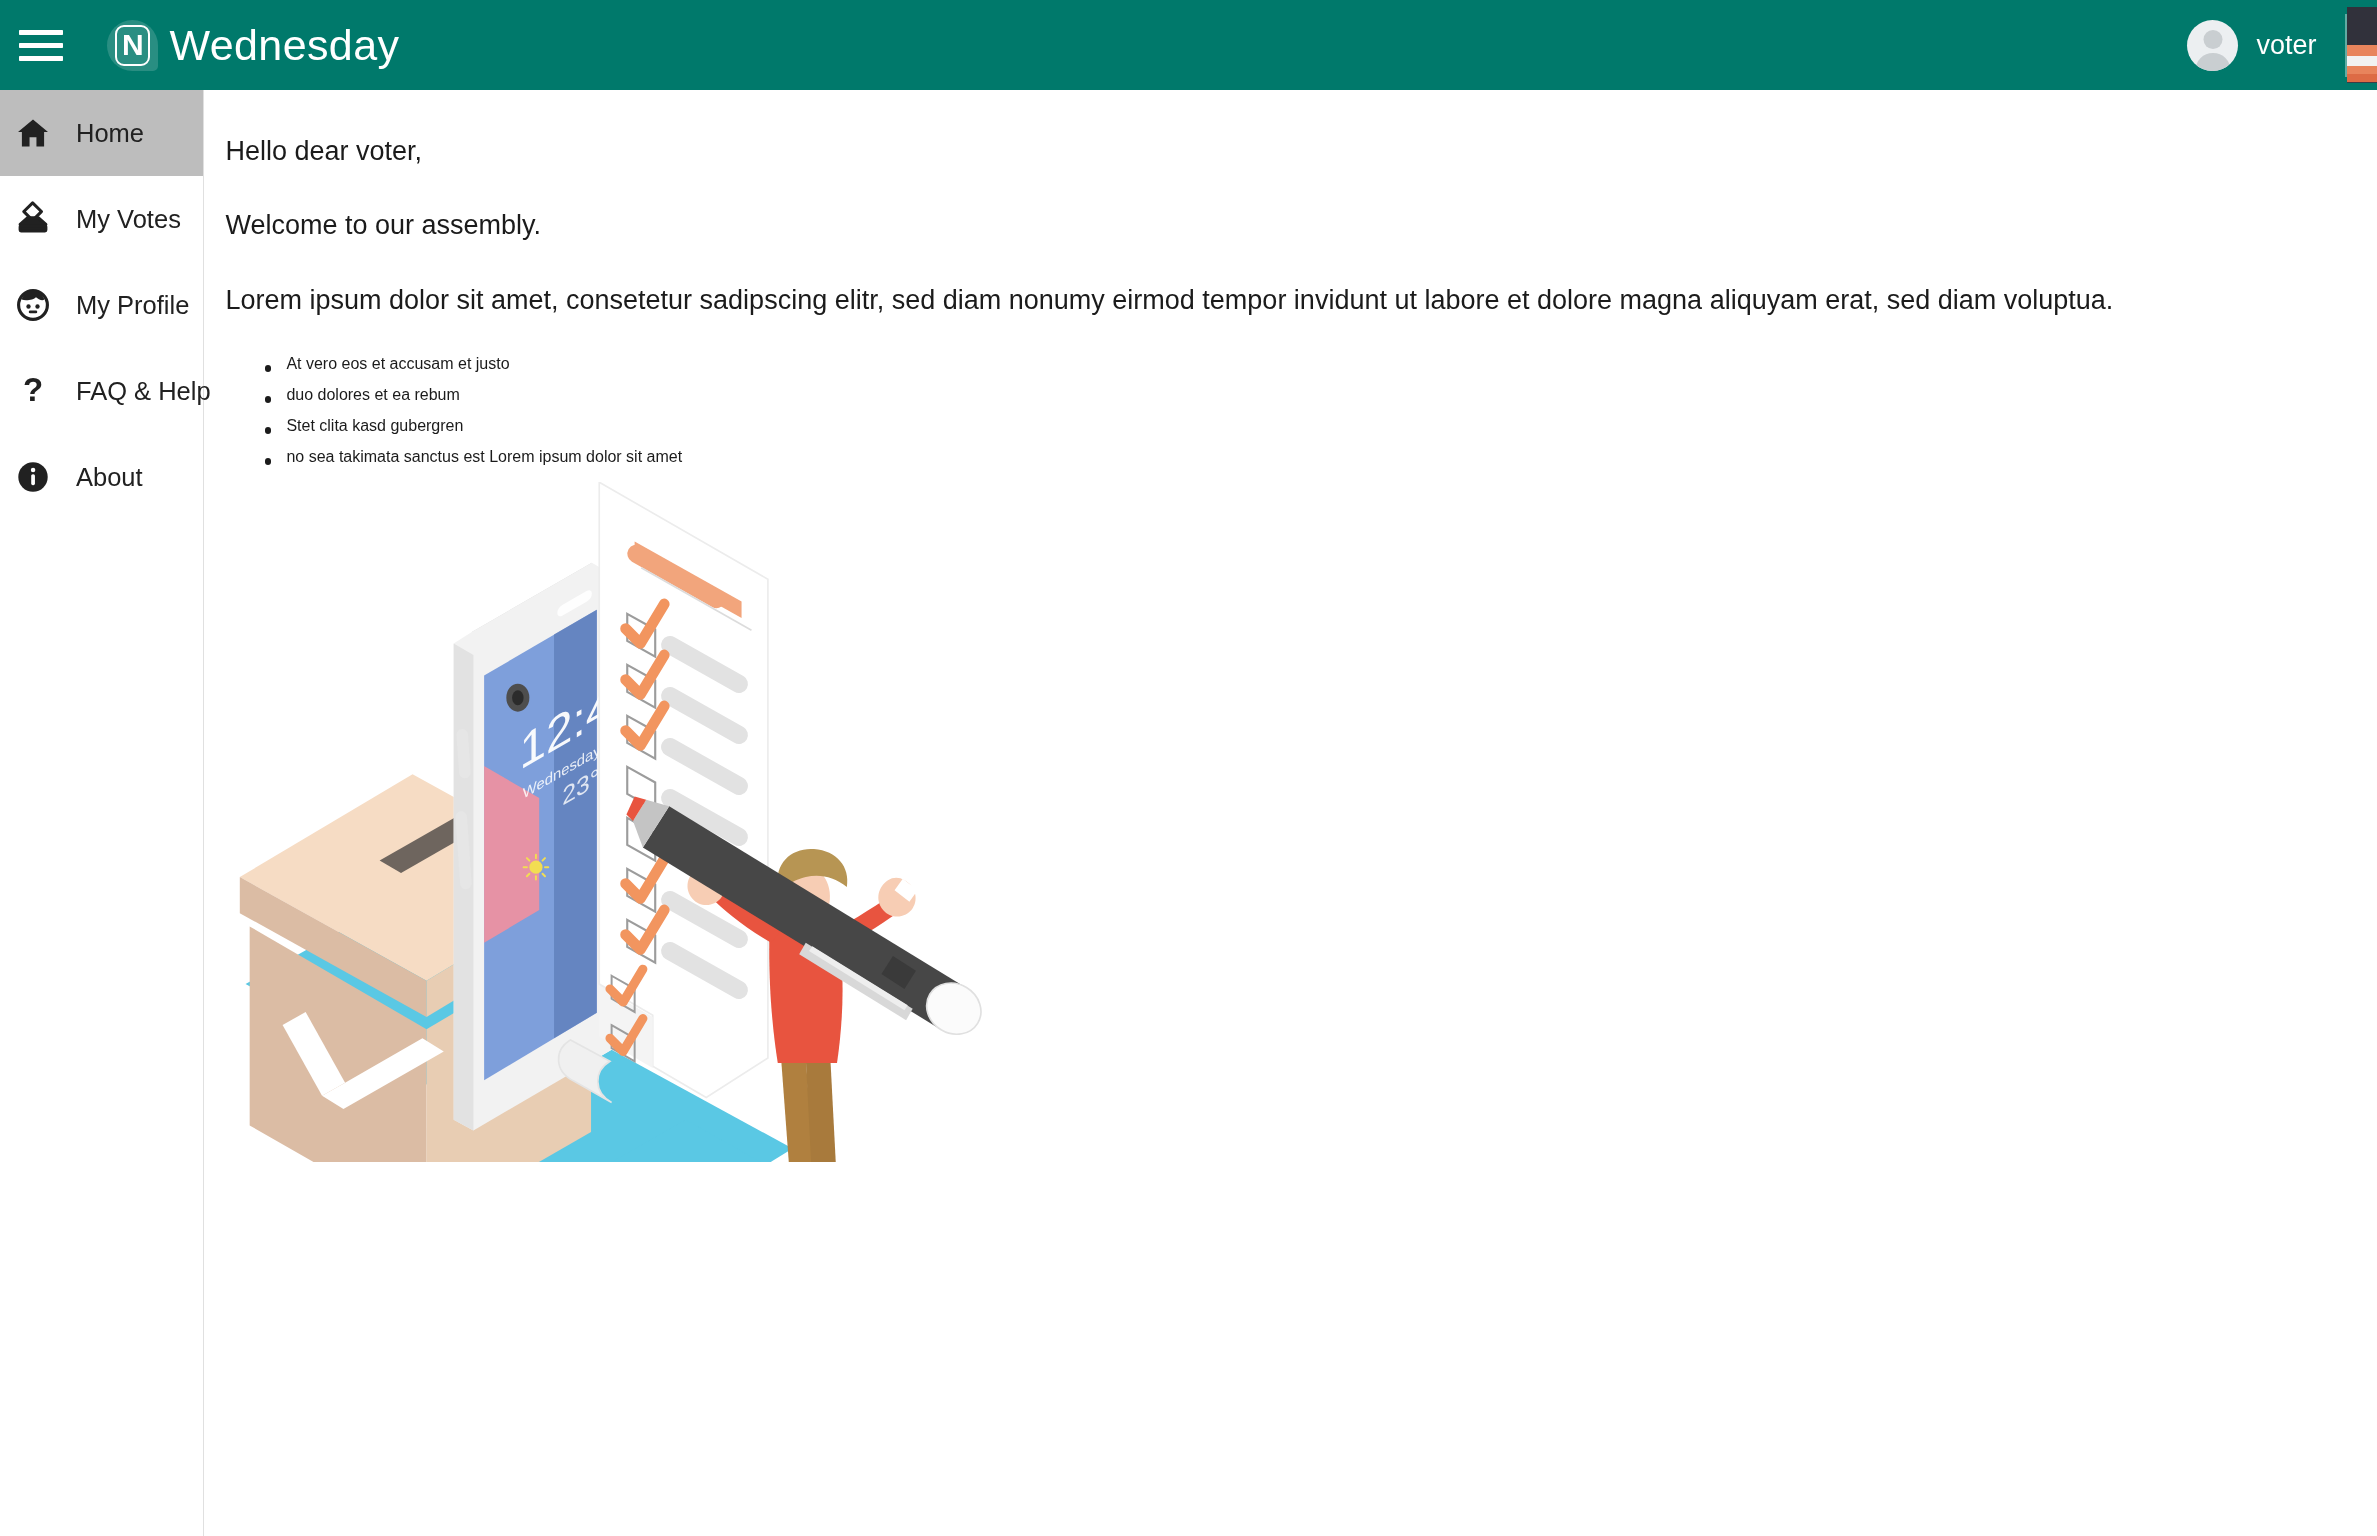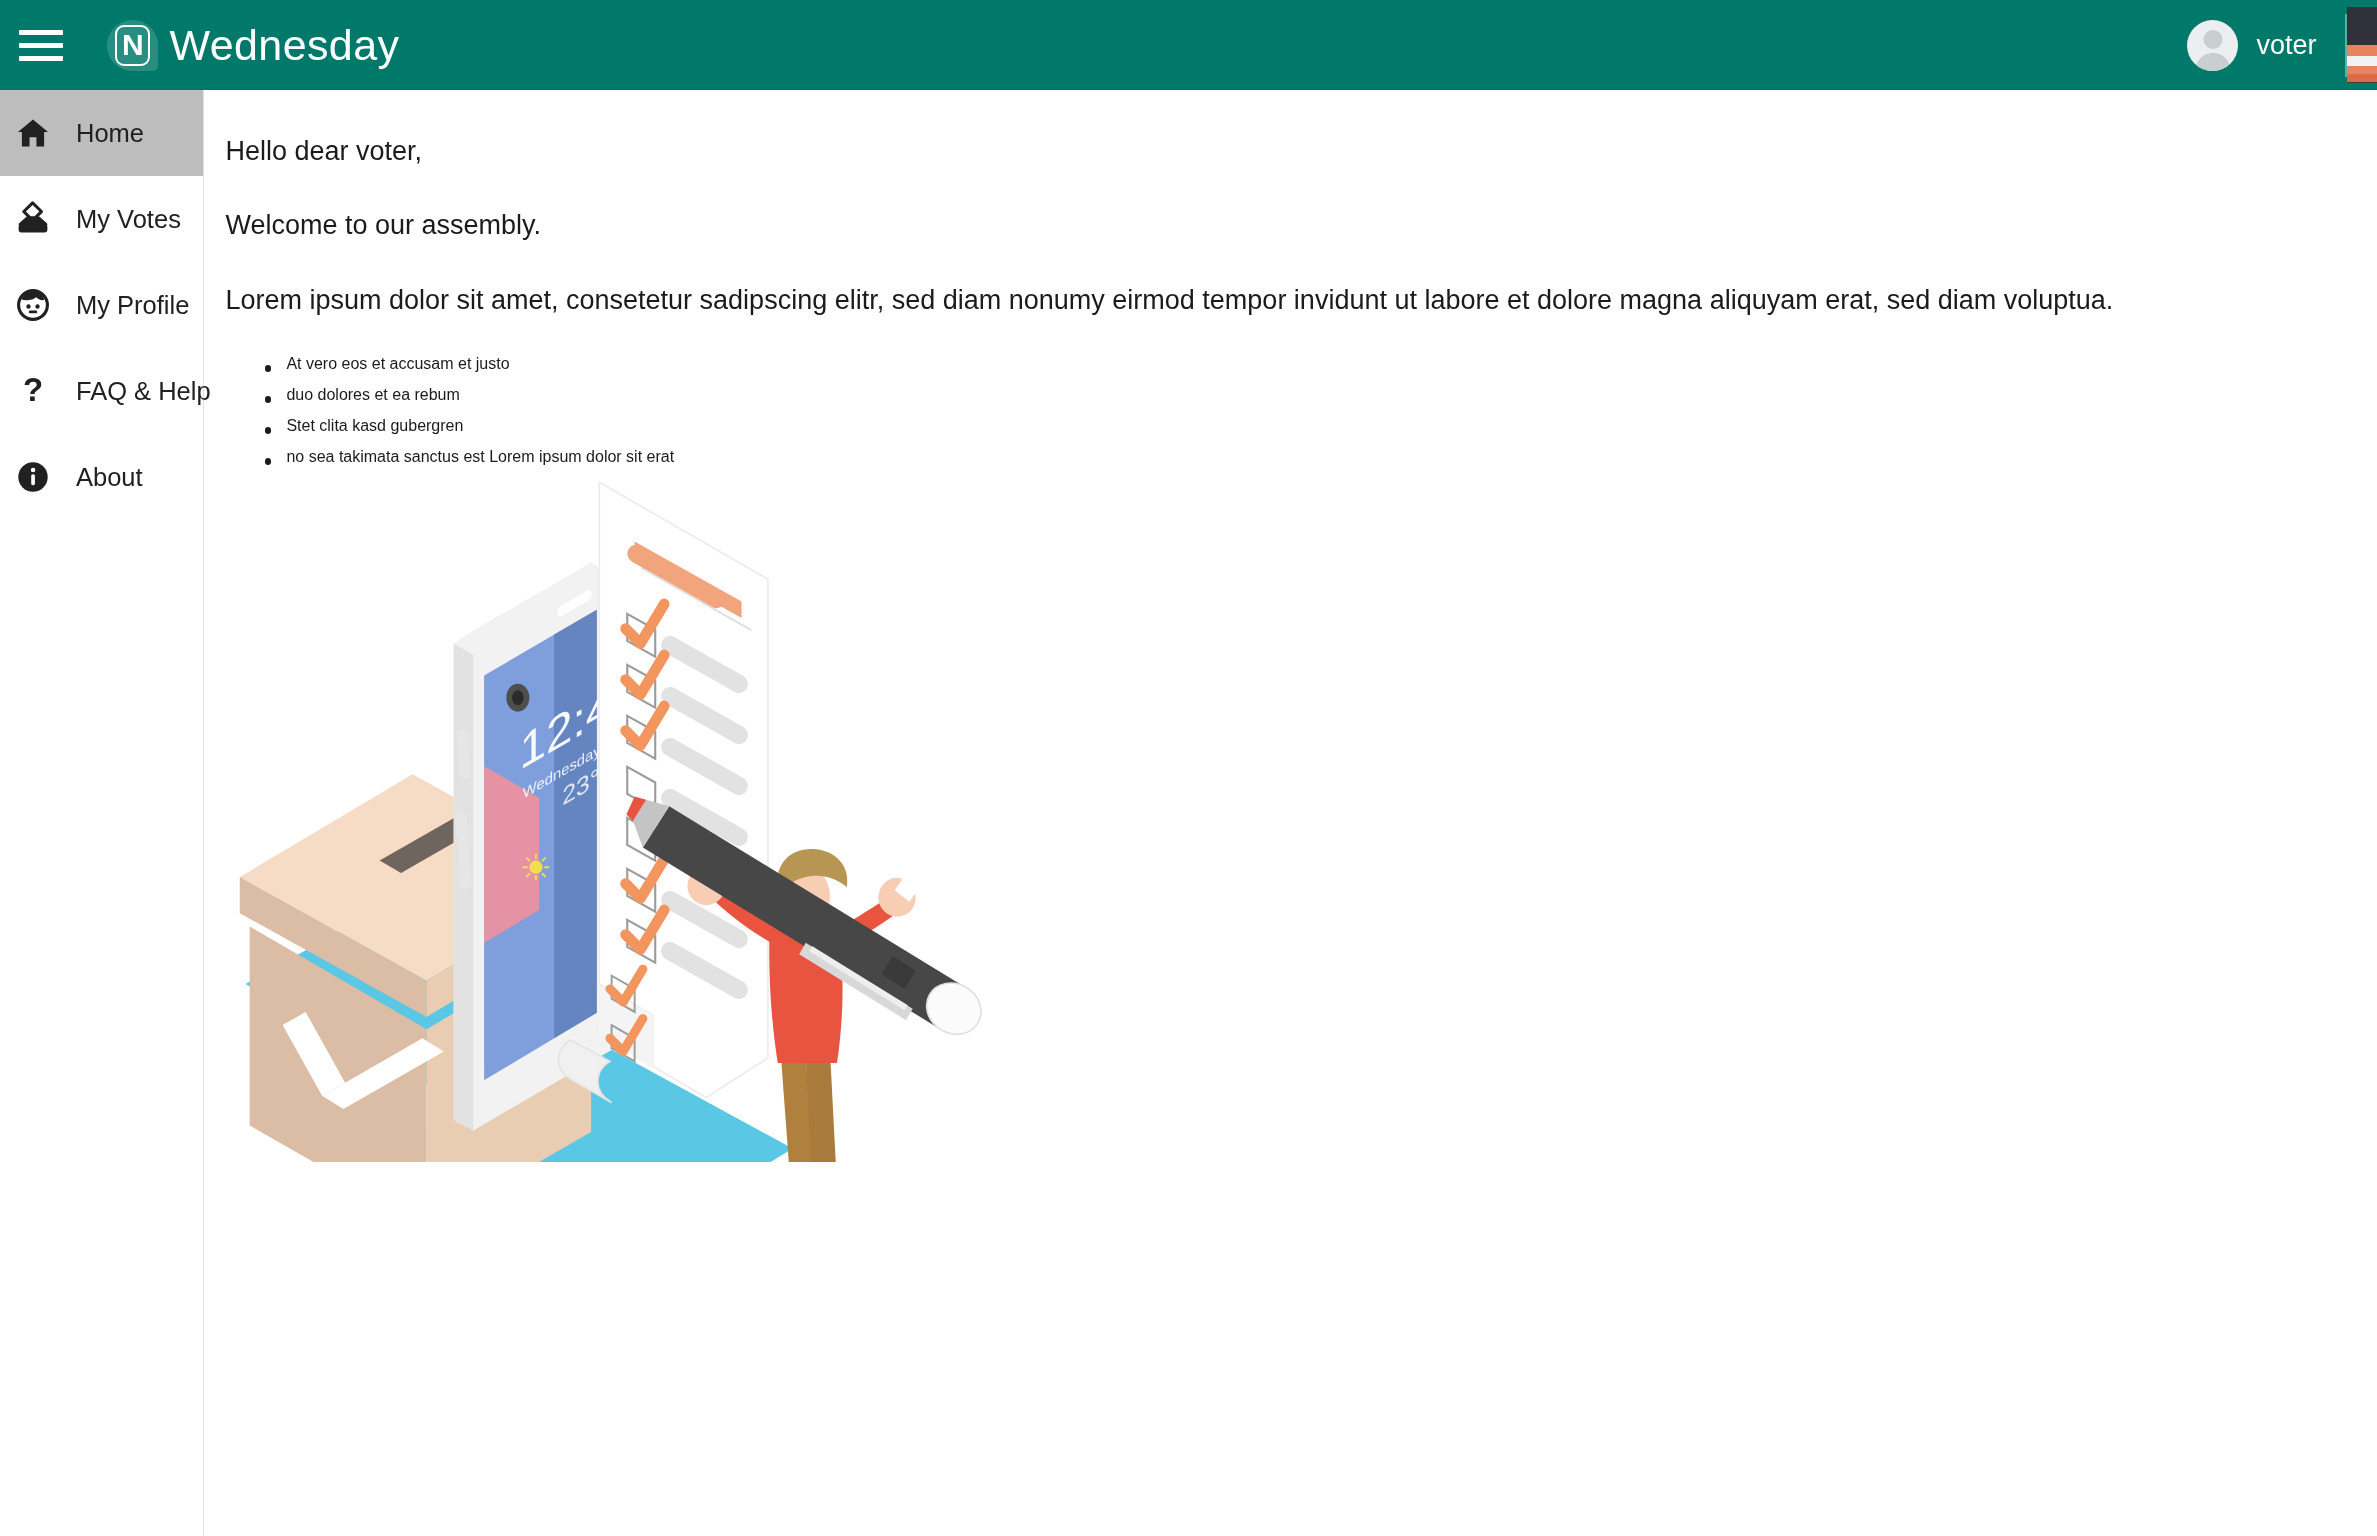--- a/index.html
+++ b/index.html
@@ -332,21 +332,21 @@
   <div id="content">
 
     <p class="para">Hello dear voter,</p>
     <p class="para">Welcome to our assembly.</p>
     <p class="para">Lorem ipsum dolor sit amet, consetetur sadipscing elitr, sed diam nonumy eirmod tempor invidunt ut labore et dolore magna aliquyam erat, sed diam voluptua.</p>
 
     <ul id="bullet-list">
       <li>At vero eos et accusam et justo</li>
       <li>duo dolores et ea rebum</li>
       <li>Stet clita kasd gubergren</li>
-      <li>no sea takimata sanctus est Lorem ipsum dolor sit erat</li>
+      <li>no sea takimata sanctus est Lorem ipsum dolor sit amet</li>
     </ul>
 
     <svg id="illustration" viewBox="0 0 1240 1000">
 
       <g>
         <path d="M25 610 L230 495 L500 640 L295 760 Z" fill="#5ac8e4"></path>
         <path d="M300 790 L470 690 L690 810 L520 915 Z" fill="#5ac8e4"></path>
         <path d="M420 855 L560 775 L760 888 L620 970 Z" fill="#5ac8e4"></path>
       </g>
 

